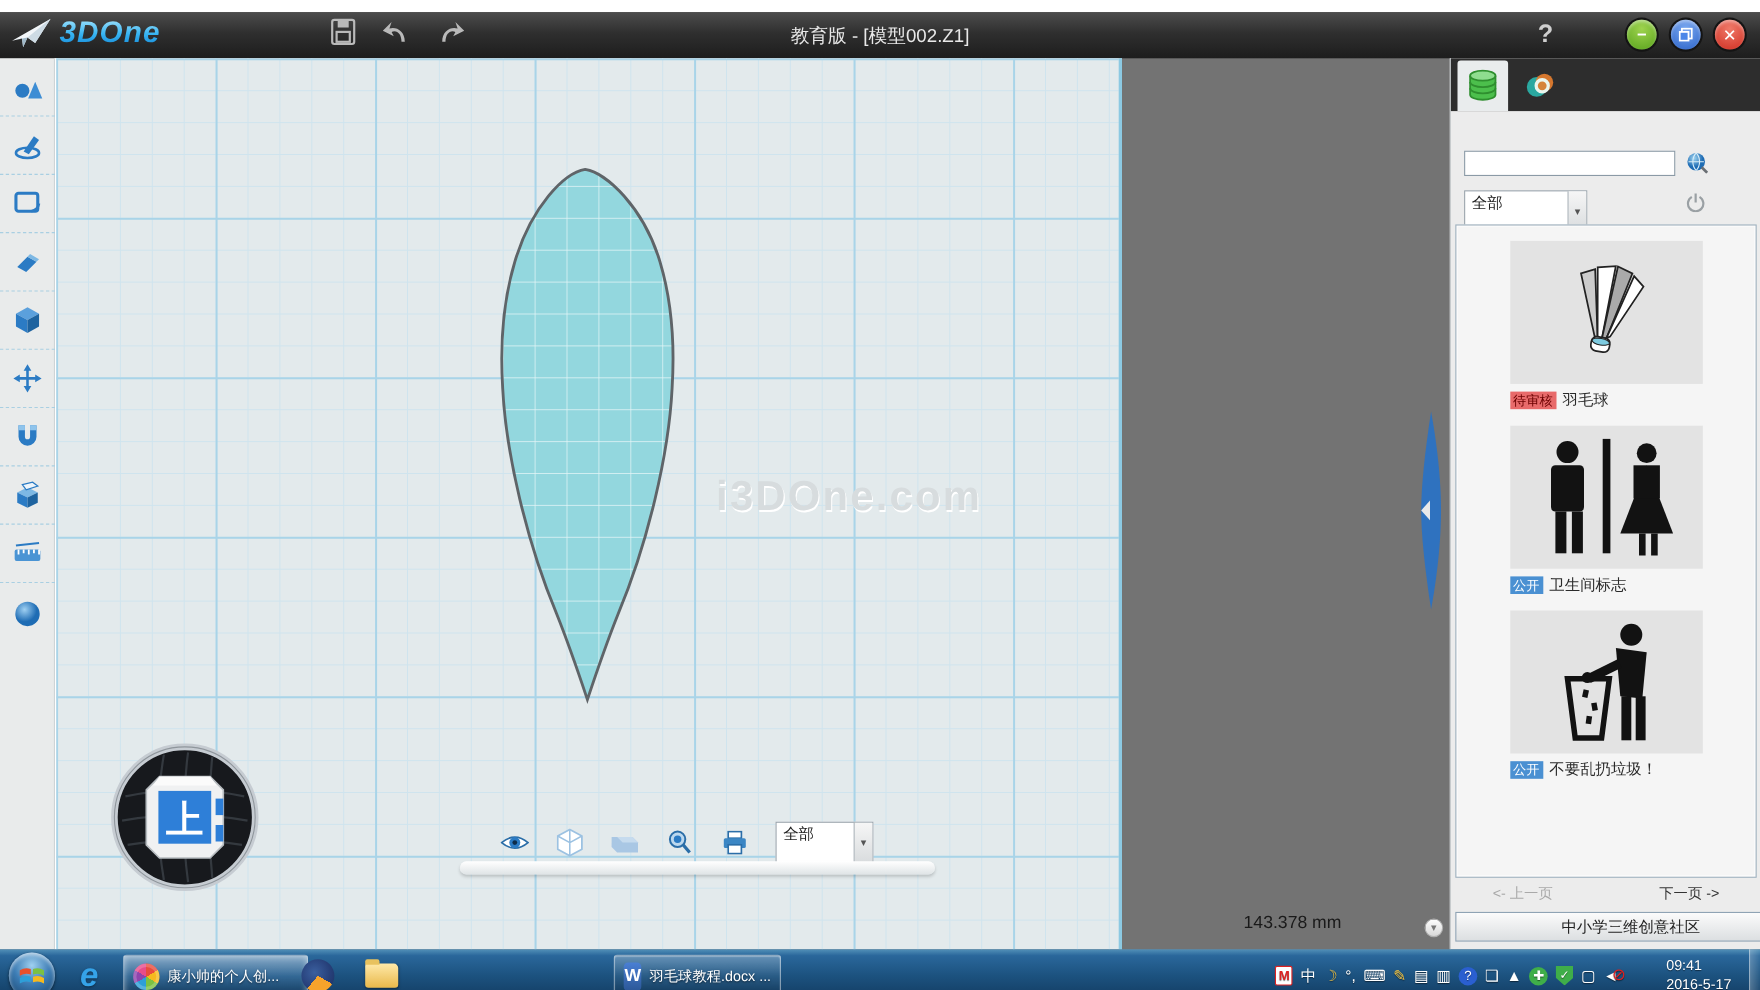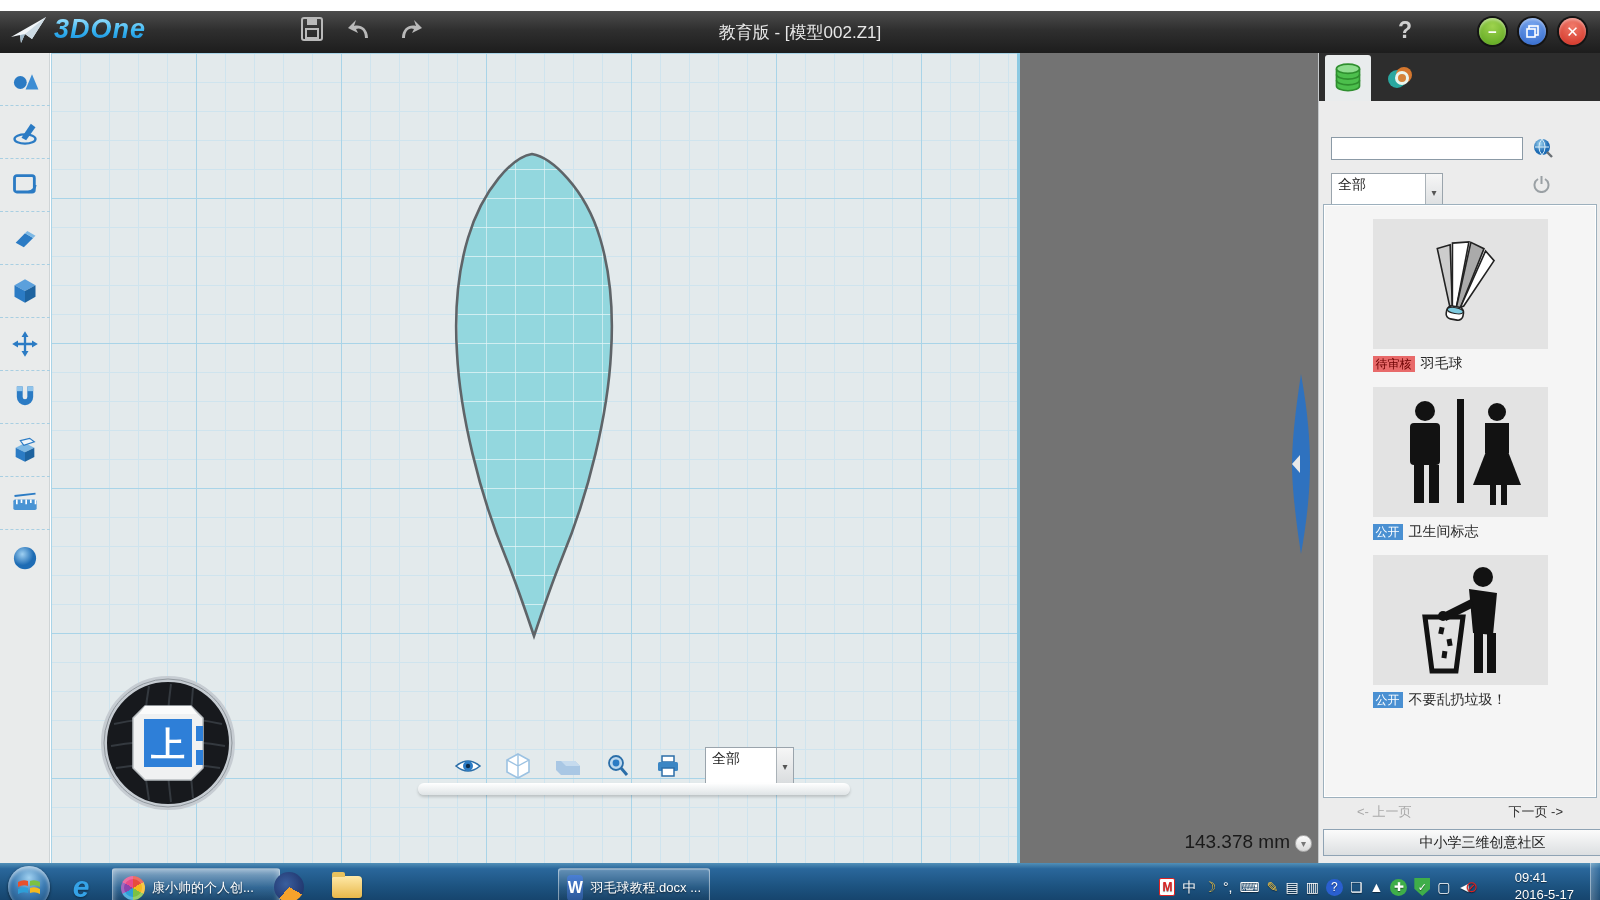--- a/index.html
+++ b/index.html
@@ -53,22 +53,22 @@
   .bt-toolbar { position:absolute; left:455px; top:740px; width:420px; height:30px;
     display:flex; align-items:center; gap:24px; }
   .bt-icon { width:26px; height:24px; display:flex; align-items:center; justify-content:center; cursor:pointer; }
   .fake-select { display:flex; height:38px; background:#fff; border:1px solid #9aa4ac; cursor:pointer; }
   .fs-text { padding:2px 8px 0 6px; font-size:14px; color:#222; min-width:70px; }
   .fs-arrow { width:17px; background:linear-gradient(180deg,#f6f6f6,#d9dcde); border-left:1px solid #aab2b8;
     display:flex; align-items:center; justify-content:center; font-size:10px; color:#555; }
   .bt-bar { position:absolute; left:418px; top:772px; width:432px; height:12px; border-radius:6px;
     background:linear-gradient(180deg,#ffffff,#dfe4e6); box-shadow:0 2px 3px rgba(0,0,0,.18); }
 
-  .measurement { position:absolute; left:1060px; top:820px; width:230px; text-align:right;
-    font-size:19px; color:#1a1a1a; }
+  .measurement { position:absolute; left:1060px; top:820px; width:230px; text-align:center;
+    font-size:16px; color:#1a1a1a; }
   .meas-drop { position:absolute; left:1295px; top:824px; width:17px; height:17px; border-radius:50%;
     background:linear-gradient(180deg,#fdfdfd,#d8d8d8); border:1px solid #b0b0b0; color:#777;
     font-size:10px; display:flex; align-items:center; justify-content:center; cursor:pointer; }
 
   
   .collapse-handle { position:absolute; left:1291px; top:362px; cursor:pointer; }
 
   
   .right-panel { position:absolute; left:1318px; top:42px; width:282px; height:810px; background:#ececec;
     border-left:1px solid #c4c8ca; }
@@ -268,20 +268,21 @@
       <defs>
         <pattern id="wgrid" width="29" height="29" patternUnits="userSpaceOnUse">
           <path d="M29 0 H0 V29" fill="none" stroke="#ffffff" stroke-width="1.3" opacity="0.75"></path>
         </pattern>
       </defs>
       <g>
         <path d="M481 101 C462 104 432 135 417 185 C405 225 404 268 406 300 C409 360 428 440 455 505 C465 530 476 562 483 583 C490 562 501 530 511 505 C538 440 557 360 560 300 C562 268 561 225 549 185 C534 135 500 104 481 101 Z" fill="#93d7de"></path>
         <path d="M481 101 C462 104 432 135 417 185 C405 225 404 268 406 300 C409 360 428 440 455 505 C465 530 476 562 483 583 C490 562 501 530 511 505 C538 440 557 360 560 300 C562 268 561 225 549 185 C534 135 500 104 481 101 Z" fill="url(#wgrid)" stroke="#5f6468" stroke-width="2.6"></path>
       </g>
     </svg>
+    <div class="watermark">i3DOne.com</div>
   </div>
 
   <div class="viewcube">
     <svg width="138" height="138" viewBox="0 0 138 138">
       <circle cx="69" cy="69" r="64" fill="#17191d" stroke="#c6ccd2" stroke-width="6"></circle>
       <circle cx="69" cy="69" r="64" fill="none" stroke="#8f969c" stroke-width="1"></circle>
       <path d="M15 50 Q69 38 123 50 M12 72 Q69 62 126 72 M17 94 Q69 86 121 94 M50 12 Q40 69 50 126 M72 10 Q64 69 72 128 M94 14 Q88 69 94 124" stroke="#34393f" stroke-width="2" fill="none"></path>
       <polygon points="46,32 92,32 104,44 104,94 92,106 46,106 34,94 34,44" fill="#f0f1f2" stroke="#b7bcc0" stroke-width="1.5"></polygon>
       <polygon points="46,32 92,32 98,40 40,40" fill="#fbfbfb"></polygon>
       <rect x="97" y="52" width="7" height="15" fill="#2e7fd8"></rect>

